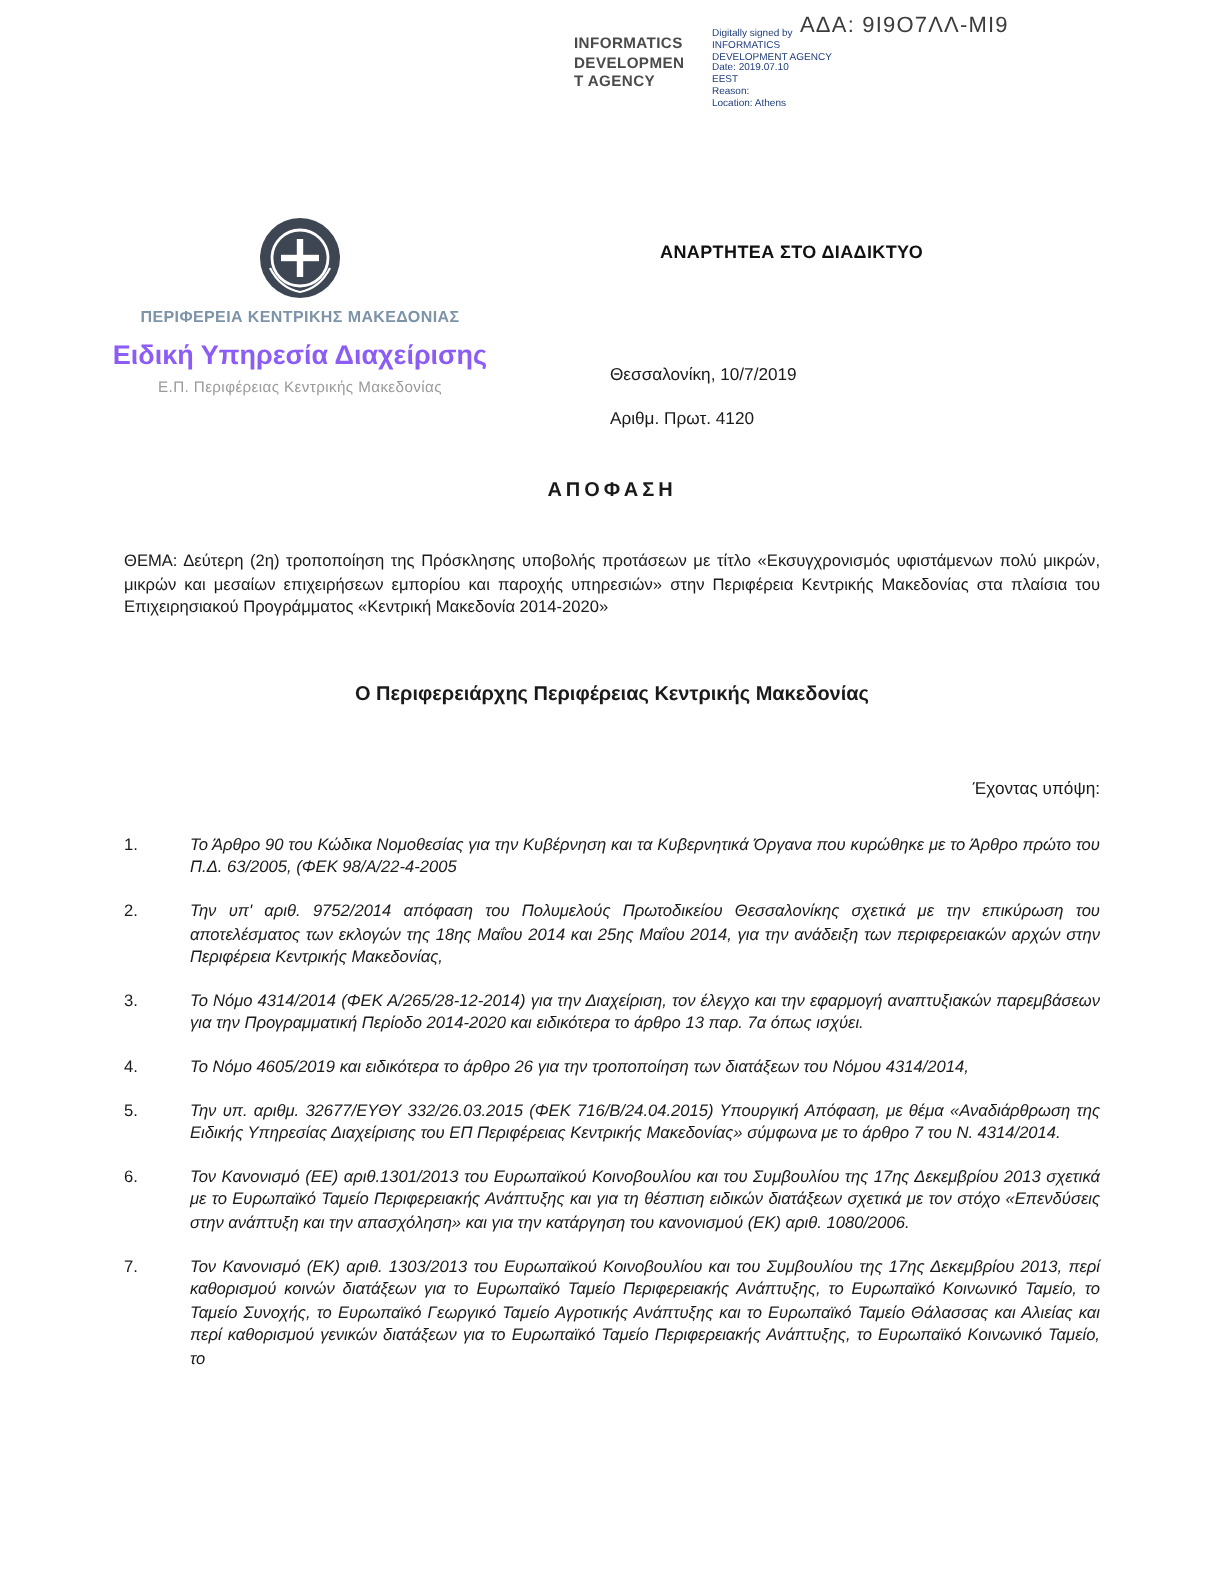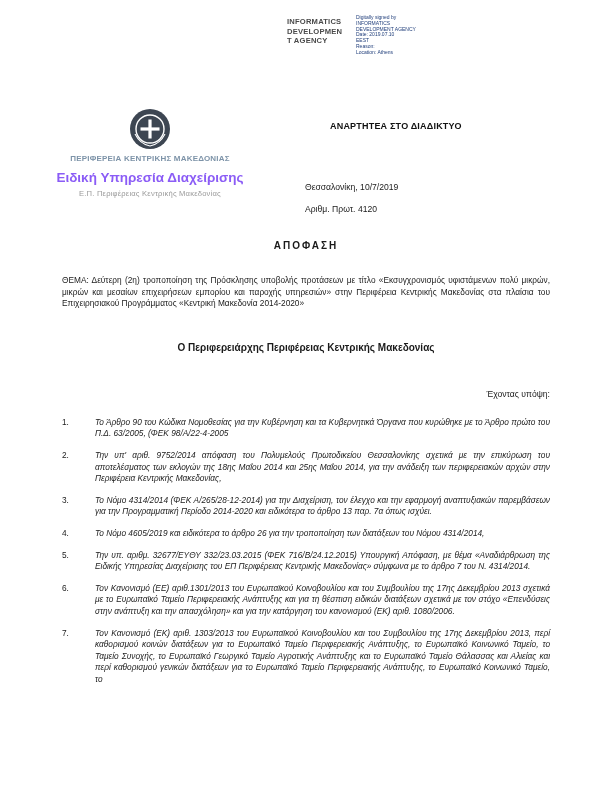--- a/index.html
+++ b/index.html
@@ -47,20 +47,21 @@
   .list { margin-top:18px; }
   .item { display:flex; margin-bottom:10px; }
   .item .num { flex:0 0 33px; font-size:8.3px; line-height:11.6px; }
   .item .txt { flex:1; font-size:8.3px; line-height:11.6px; text-align:justify;font-style:italic; }
 </style>
 </head>
 <body>
 
 <div class="page">
 
+  <div class="ada">ΑΔΑ: 9Ι9Ο7ΛΛ-ΜΙ9</div>
 
   <div class="stamp-agency">
     <div>INFORMATICS</div>
     <div>DEVELOPMEN</div>
     <div>T AGENCY</div>
   </div>
 
   <div class="stamp-details">
     <div>Digitally signed by</div>
     <div>INFORMATICS</div>
@@ -105,21 +106,21 @@
         <div class="item">
           <div class="num">3.</div>
           <div class="txt">Το Νόμο 4314/2014 (ΦΕΚ Α/265/28-12-2014) για την Διαχείριση, τον έλεγχο και την εφαρμογή αναπτυξιακών παρεμβάσεων για την Προγραμματική Περίοδο 2014-2020 και ειδικότερα το άρθρο 13 παρ. 7α όπως ισχύει.</div>
         </div>
         <div class="item">
           <div class="num">4.</div>
           <div class="txt">Το Νόμο 4605/2019 και ειδικότερα το άρθρο 26 για την τροποποίηση των διατάξεων του Νόμου 4314/2014,</div>
         </div>
         <div class="item">
           <div class="num">5.</div>
-          <div class="txt">Την υπ. αριθμ. 32677/ΕΥΘΥ 332/23.03.2015 (ΦΕΚ 716/Β/24.12.2015) Υπουργική Απόφαση, με θέμα «Αναδιάρθρωση της Ειδικής Υπηρεσίας Διαχείρισης του ΕΠ Περιφέρειας Κεντρικής Μακεδονίας» σύμφωνα με το άρθρο 7 του Ν. 4314/2014.</div>
+          <div class="txt">Την υπ. αριθμ. 32677/ΕΥΘΥ 332/26.03.2015 (ΦΕΚ 716/Β/24.04.2015) Υπουργική Απόφαση, με θέμα «Αναδιάρθρωση της Ειδικής Υπηρεσίας Διαχείρισης του ΕΠ Περιφέρειας Κεντρικής Μακεδονίας» σύμφωνα με το άρθρο 7 του Ν. 4314/2014.</div>
         </div>
         <div class="item">
           <div class="num">6.</div>
           <div class="txt">Τον Κανονισμό (ΕΕ) αριθ.1301/2013 του Ευρωπαϊκού Κοινοβουλίου και του Συμβουλίου της 17ης Δεκεμβρίου 2013 σχετικά με το Ευρωπαϊκό Ταμείο Περιφερειακής Ανάπτυξης και για τη θέσπιση ειδικών διατάξεων σχετικά με τον στόχο «Επενδύσεις στην ανάπτυξη και την απασχόληση» και για την κατάργηση του κανονισμού (ΕΚ) αριθ. 1080/2006.</div>
         </div>
         <div class="item">
           <div class="num">7.</div>
           <div class="txt">Τον Κανονισμό (ΕΚ) αριθ. 1303/2013 του Ευρωπαϊκού Κοινοβουλίου και του Συμβουλίου της 17ης Δεκεμβρίου 2013, περί καθορισμού κοινών διατάξεων για το Ευρωπαϊκό Ταμείο Περιφερειακής Ανάπτυξης, το Ευρωπαϊκό Κοινωνικό Ταμείο, το Ταμείο Συνοχής, το Ευρωπαϊκό Γεωργικό Ταμείο Αγροτικής Ανάπτυξης και το Ευρωπαϊκό Ταμείο Θάλασσας και Αλιείας και περί καθορισμού γενικών διατάξεων για το Ευρωπαϊκό Ταμείο Περιφερειακής Ανάπτυξης, το Ευρωπαϊκό Κοινωνικό Ταμείο, το</div>
         </div>
       </div>

